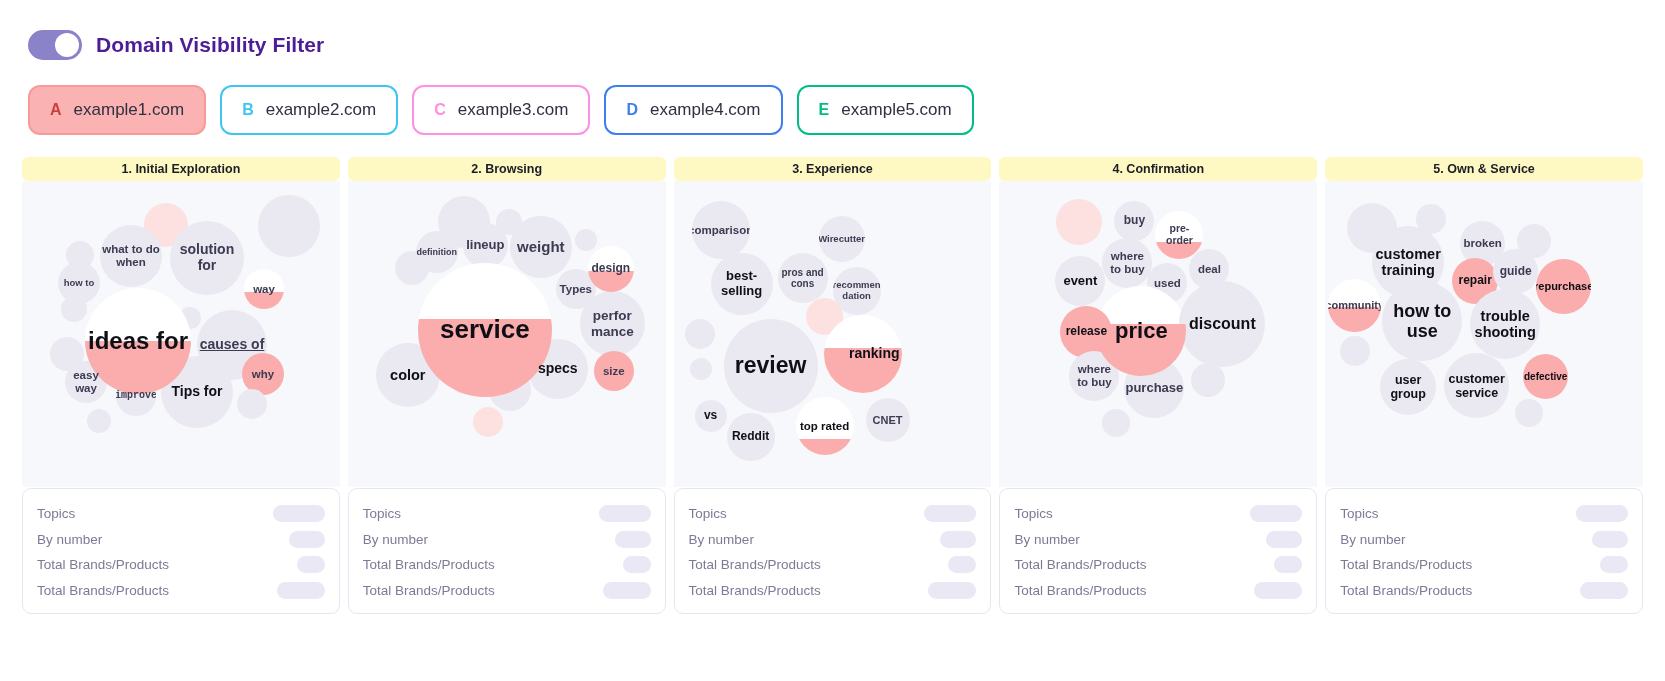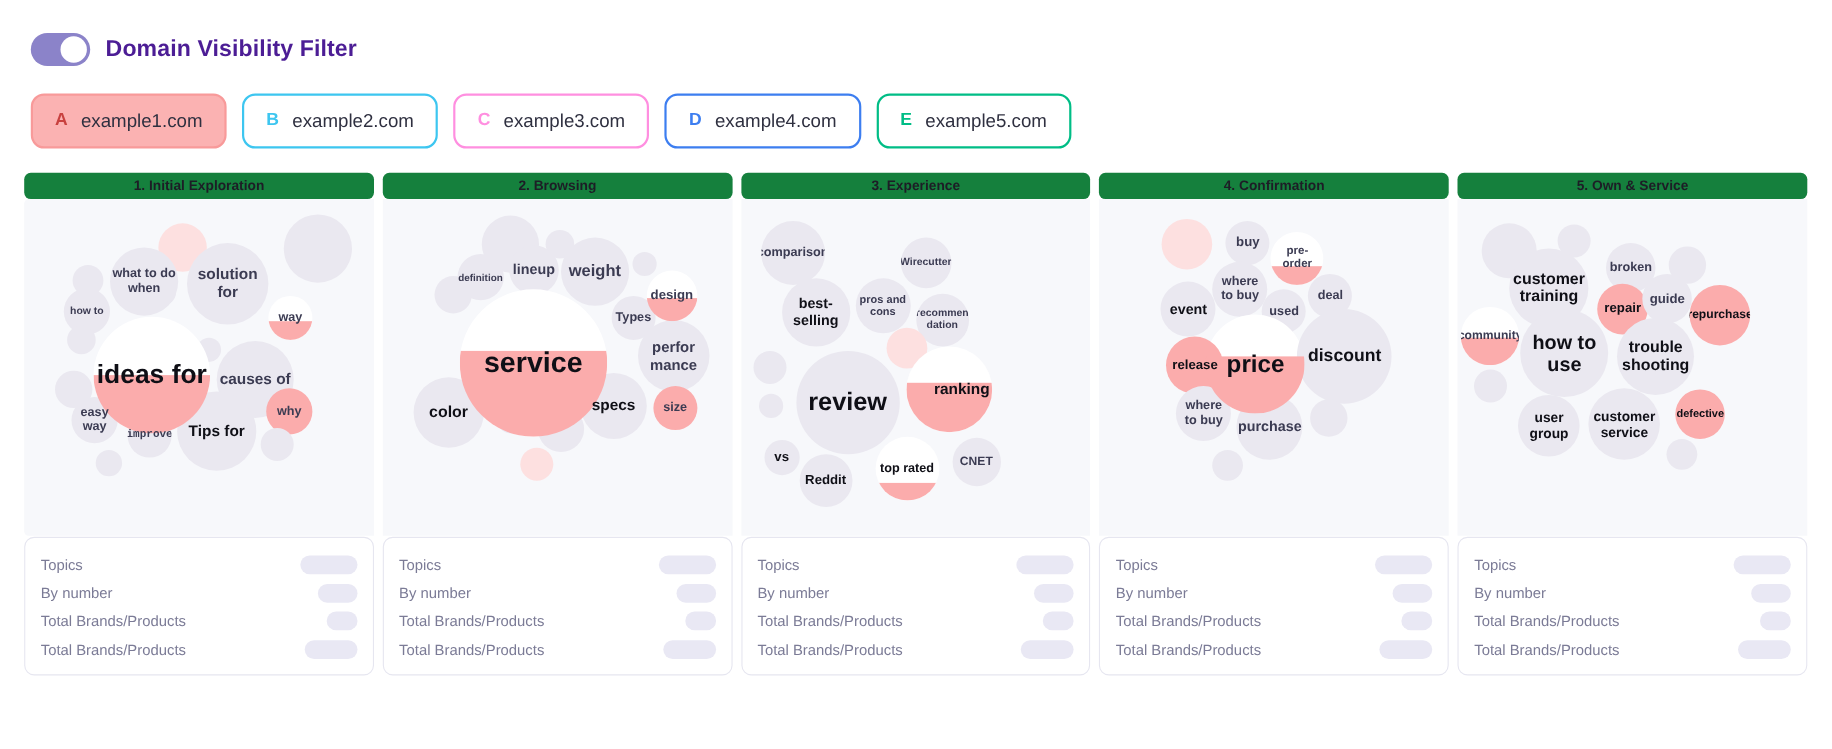--- a/index.html
+++ b/index.html
@@ -55,21 +55,21 @@
 
   
   .stages {
     position: absolute; left: 22px; top: 157px;
     width: 1621px; height: 330px;
     display: flex; gap: 8px;
   }
   .stage { flex: 1; position: relative; }
   .stage-head {
     height: 24px; border-radius: 6px;
-    background: #15803d;
+    background: #fef9c3;
     display: flex; align-items: center; justify-content: center;
     font-size: 12.5px; font-weight: 700; color: #1d1d26;
   }
   .bubble-area {
     position: absolute; left: 0; right: 0; top: 24px; bottom: 0;
     background: #f7f8fb;
     overflow: hidden;
   }
   .bubble-area.first { border-top-left-radius: 4px; border-bottom-left-radius: 4px;}
   .bubble {
@@ -165,21 +165,21 @@
           </div>
           <div class="bubble b-gray" style="left: 36px; top: 81px; width: 42px; height: 42px; font-size: 9.5px;">
             <span class="bub-label">how to</span>
           </div>
           <div class="bubble b-gray" style="left: 39px; top: 115px; width: 26px; height: 26px;"></div>
           <div class="bubble b-gray" style="left: 157px; top: 126px; width: 22px; height: 22px;"></div>
           <div class="bubble b-white b-dark" style="left: 63px; top: 107px; width: 106px; height: 106px; font-size: 24px;">
             <div class="fill" style="height: 53px;"></div>
             <span class="bub-label">ideas for</span>
           </div>
-          <div class="bubble b-gray" style="left: 175px; top: 129px; width: 70px; height: 70px; font-size: 14px;">
+          <div class="bubble b-gray" style="left: 175px; top: 129px; width: 70px; height: 70px; font-size: 14px; text-decoration: underline;">
             <span class="bub-label">causes of</span>
           </div>
           <div class="bubble b-pink" style="left: 220px; top: 172px; width: 42px; height: 42px; font-size: 11.5px;">
             <span class="bub-label">why</span>
           </div>
           <div class="bubble b-gray" style="left: 28px; top: 156px; width: 34px; height: 34px;"></div>
           <div class="bubble b-gray" style="left: 43px; top: 180px; width: 42px; height: 42px; font-size: 11.5px;">
             <span class="bub-label">easy way</span>
           </div>
           <div class="bubble b-gray" style="left: 94px; top: 195px; width: 40px; height: 40px; font-size: 10px; font-family: Liberation Mono, monospace;">

